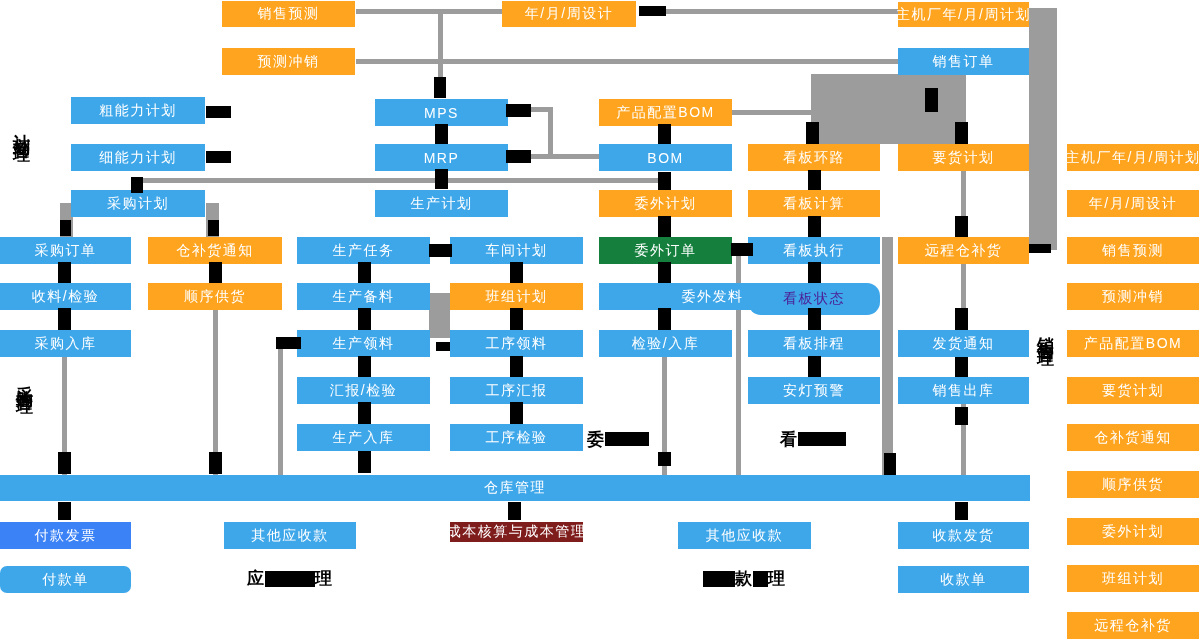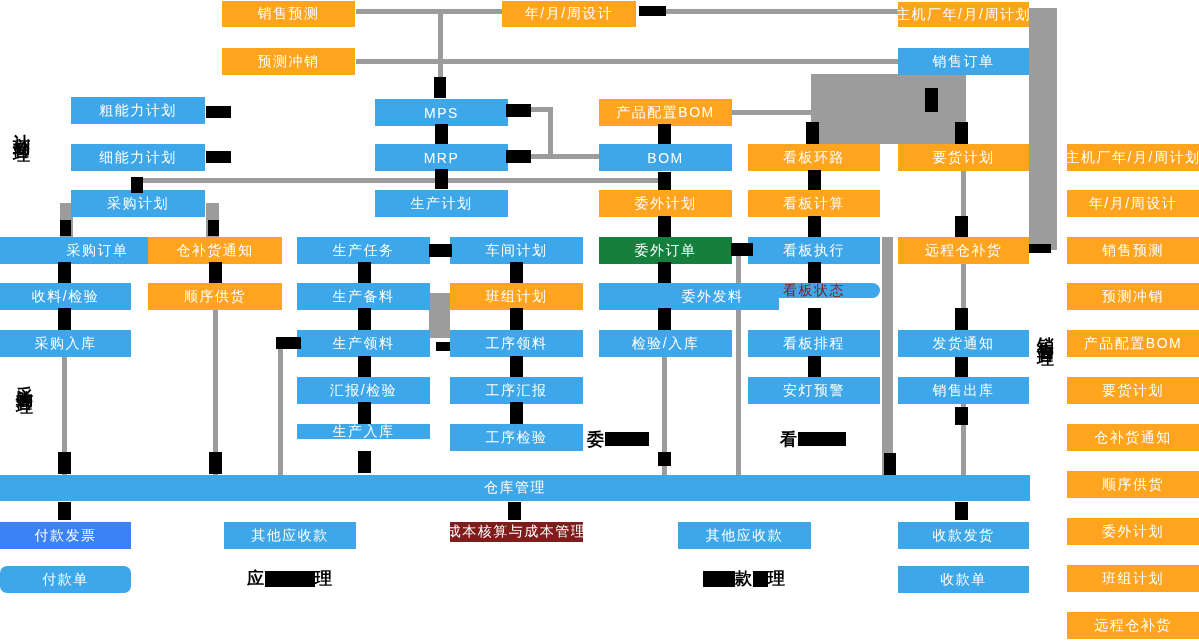--- a/index.html
+++ b/index.html
@@ -60,48 +60,48 @@
     <div class="box" style="left: 375px; top: 144px; width: 133px; height: 27px; background: rgb(62, 167, 234); color: rgb(255, 255, 255);">MRP</div>
     <div class="box" style="left: 599px; top: 144px; width: 133px; height: 27px; background: rgb(62, 167, 234); color: rgb(255, 255, 255);">BOM</div>
     <div class="box" style="left: 748px; top: 144px; width: 132px; height: 27px; background: rgb(255, 164, 30); color: rgb(255, 255, 255);">看板环路</div>
     <div class="box" style="left: 898px; top: 144px; width: 131px; height: 27px; background: rgb(255, 164, 30); color: rgb(255, 255, 255);">要货计划</div>
     <div class="box" style="left: 1067px; top: 144px; width: 132px; height: 27px; background: rgb(255, 164, 30); color: rgb(255, 255, 255);">主机厂年/月/周计划</div>
     <div class="box" style="left: 71px; top: 190px; width: 134px; height: 27px; background: rgb(62, 167, 234); color: rgb(255, 255, 255);">采购计划</div>
     <div class="box" style="left: 375px; top: 190px; width: 133px; height: 27px; background: rgb(62, 167, 234); color: rgb(255, 255, 255);">生产计划</div>
     <div class="box" style="left: 599px; top: 190px; width: 133px; height: 27px; background: rgb(255, 164, 30); color: rgb(255, 255, 255);">委外计划</div>
     <div class="box" style="left: 748px; top: 190px; width: 132px; height: 27px; background: rgb(255, 164, 30); color: rgb(255, 255, 255);">看板计算</div>
     <div class="box" style="left: 1067px; top: 190px; width: 132px; height: 27px; background: rgb(255, 164, 30); color: rgb(255, 255, 255);">年/月/周设计</div>
-    <div class="box" style="left: 0px; top: 237px; width: 131px; height: 27px; background: rgb(62, 167, 234); color: rgb(255, 255, 255); padding-left: 32px;">采购订单</div>
+    <div class="box" style="left: 0px; top: 237px; width: 131px; height: 27px; background: rgb(62, 167, 234); color: rgb(255, 255, 255);">采购订单</div>
     <div class="box" style="left: 148px; top: 237px; width: 134px; height: 27px; background: rgb(255, 164, 30); color: rgb(255, 255, 255);">仓补货通知</div>
     <div class="box" style="left: 297px; top: 237px; width: 133px; height: 27px; background: rgb(62, 167, 234); color: rgb(255, 255, 255);">生产任务</div>
     <div class="box" style="left: 450px; top: 237px; width: 133px; height: 27px; background: rgb(62, 167, 234); color: rgb(255, 255, 255);">车间计划</div>
     <div class="box" style="left: 599px; top: 237px; width: 133px; height: 27px; background: #15803d; color: rgb(255, 255, 255);">委外订单</div>
     <div class="box" style="left: 748px; top: 237px; width: 132px; height: 27px; background: rgb(62, 167, 234); color: rgb(255, 255, 255);">看板执行</div>
     <div class="box" style="left: 898px; top: 237px; width: 131px; height: 27px; background: rgb(255, 164, 30); color: rgb(255, 255, 255);">远程仓补货</div>
     <div class="box" style="left: 1067px; top: 237px; width: 132px; height: 27px; background: rgb(255, 164, 30); color: rgb(255, 255, 255);">销售预测</div>
     <div class="box" style="left: 0px; top: 283px; width: 131px; height: 27px; background: rgb(62, 167, 234); color: rgb(255, 255, 255);">收料/检验</div>
     <div class="box" style="left: 148px; top: 283px; width: 134px; height: 27px; background: rgb(255, 164, 30); color: rgb(255, 255, 255);">顺序供货</div>
     <div class="box" style="left: 297px; top: 283px; width: 133px; height: 27px; background: rgb(62, 167, 234); color: rgb(255, 255, 255);">生产备料</div>
     <div class="box" style="left: 450px; top: 283px; width: 133px; height: 27px; background: rgb(255, 164, 30); color: rgb(255, 255, 255);">班组计划</div>
     <div class="box" style="left: 599px; top: 283px; width: 133px; height: 27px; background: rgb(62, 167, 234); color: rgb(255, 255, 255); padding-left: 47px;">委外发料</div>
-    <div class="box" style="left: 748px; top: 283px; width: 132px; height: 15px; background: rgb(62, 167, 234); color: #7f1d1d; border-radius: 13px;">看板状态</div>
+    <div class="box" style="left: 748px; top: 283px; width: 132px; height: 32px; background: rgb(62, 167, 234); color: #4c1d95; border-radius: 13px;">看板状态</div>
     <div class="box" style="left: 1067px; top: 283px; width: 132px; height: 27px; background: rgb(255, 164, 30); color: rgb(255, 255, 255);">预测冲销</div>
     <div class="box" style="left: 0px; top: 330px; width: 131px; height: 27px; background: rgb(62, 167, 234); color: rgb(255, 255, 255);">采购入库</div>
     <div class="box" style="left: 297px; top: 330px; width: 133px; height: 27px; background: rgb(62, 167, 234); color: rgb(255, 255, 255);">生产领料</div>
     <div class="box" style="left: 450px; top: 330px; width: 133px; height: 27px; background: rgb(62, 167, 234); color: rgb(255, 255, 255);">工序领料</div>
     <div class="box" style="left: 599px; top: 330px; width: 133px; height: 27px; background: rgb(62, 167, 234); color: rgb(255, 255, 255);">检验/入库</div>
     <div class="box" style="left: 748px; top: 330px; width: 132px; height: 27px; background: rgb(62, 167, 234); color: rgb(255, 255, 255);">看板排程</div>
     <div class="box" style="left: 898px; top: 330px; width: 131px; height: 27px; background: rgb(62, 167, 234); color: rgb(255, 255, 255);">发货通知</div>
     <div class="box" style="left: 1067px; top: 330px; width: 132px; height: 27px; background: rgb(255, 164, 30); color: rgb(255, 255, 255);">产品配置BOM</div>
     <div class="box" style="left: 297px; top: 377px; width: 133px; height: 27px; background: rgb(62, 167, 234); color: rgb(255, 255, 255);">汇报/检验</div>
     <div class="box" style="left: 450px; top: 377px; width: 133px; height: 27px; background: rgb(62, 167, 234); color: rgb(255, 255, 255);">工序汇报</div>
     <div class="box" style="left: 748px; top: 377px; width: 132px; height: 27px; background: rgb(62, 167, 234); color: rgb(255, 255, 255);">安灯预警</div>
     <div class="box" style="left: 898px; top: 377px; width: 131px; height: 27px; background: rgb(62, 167, 234); color: rgb(255, 255, 255);">销售出库</div>
     <div class="box" style="left: 1067px; top: 377px; width: 132px; height: 27px; background: rgb(255, 164, 30); color: rgb(255, 255, 255);">要货计划</div>
-    <div class="box" style="left: 297px; top: 424px; width: 133px; height: 15px; background: rgb(62, 167, 234); color: rgb(255, 255, 255);">生产入库</div>
+    <div class="box" style="left: 297px; top: 424px; width: 133px; height: 27px; background: rgb(62, 167, 234); color: rgb(255, 255, 255);">生产入库</div>
     <div class="box" style="left: 450px; top: 424px; width: 133px; height: 27px; background: rgb(62, 167, 234); color: rgb(255, 255, 255);">工序检验</div>
     <div class="box" style="left: 1067px; top: 424px; width: 132px; height: 27px; background: rgb(255, 164, 30); color: rgb(255, 255, 255);">仓补货通知</div>
     <div class="box" style="left: 0px; top: 475px; width: 1030px; height: 26px; background: rgb(62, 167, 234); color: rgb(255, 255, 255);">仓库管理</div>
     <div class="box" style="left: 1067px; top: 471px; width: 132px; height: 27px; background: rgb(255, 164, 30); color: rgb(255, 255, 255);">顺序供货</div>
     <div class="box" style="left: 0px; top: 522px; width: 131px; height: 27px; background: #3b82f6; color: rgb(255, 255, 255);">付款发票</div>
     <div class="box" style="left: 224px; top: 522px; width: 132px; height: 27px; background: rgb(62, 167, 234); color: rgb(255, 255, 255);">其他应收款</div>
     <div class="box" style="left: 450px; top: 522px; width: 133px; height: 20px; background: #7f1d1d; color: rgb(255, 255, 255);">成本核算与成本管理</div>
     <div class="box" style="left: 678px; top: 522px; width: 133px; height: 27px; background: rgb(62, 167, 234); color: rgb(255, 255, 255);">其他应收款</div>
     <div class="box" style="left: 898px; top: 522px; width: 131px; height: 27px; background: rgb(62, 167, 234); color: rgb(255, 255, 255);">收款发货</div>
     <div class="box" style="left: 1067px; top: 518px; width: 132px; height: 27px; background: rgb(255, 164, 30); color: rgb(255, 255, 255);">委外计划</div>

